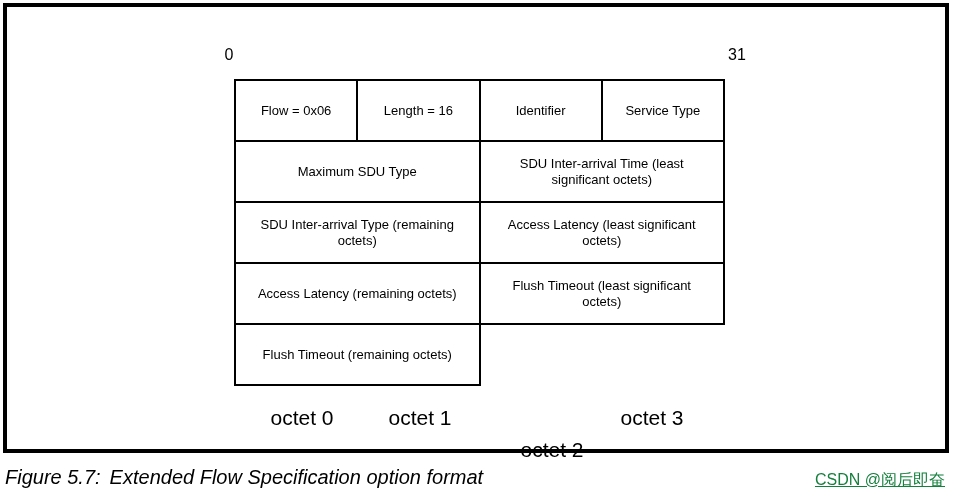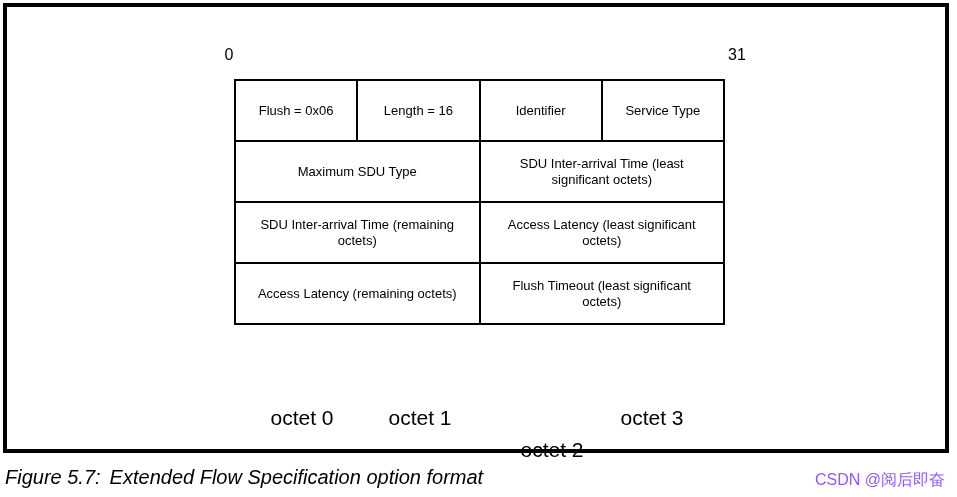--- a/index.html
+++ b/index.html
@@ -76,55 +76,60 @@
     color: #000000;
     white-space: nowrap;
   }
   .caption .caption-title { margin-left: 9px; }
 
   .watermark {
     position: absolute;
     right: 12px;
     top: 470px;
     font-size: 16px;
-    color: #8b5cf6;
+    color: #15803d;
     text-shadow: 1px 1px 0 rgba(255,255,255,0.9);
     white-space: nowrap;
+    text-decoration: underline;
   }
 </style>
 </head>
 <body>
 
 <div class="screen">
 
   <div class="figure-box">
 
     <span class="bit-label bit-label-start">0</span>
     <span class="bit-label bit-label-end">31</span>
 
     <div class="packet-table">
       <table>
         <tbody>
             <tr>
-          <td class="single">Flush = 0x06</td>
+          <td class="single">Flow = 0x06</td>
           <td class="single">Length = 16</td>
           <td class="single">Identifier</td>
           <td class="single">Service Type</td>
         </tr>
         <tr>
           <td colspan="2">Maximum SDU Type</td>
           <td colspan="2">SDU Inter-arrival Time (least significant octets)</td>
         </tr>
         <tr>
-          <td colspan="2">SDU Inter-arrival Time (remaining octets)</td>
+          <td colspan="2">SDU Inter-arrival Type (remaining octets)</td>
           <td colspan="2">Access Latency (least significant octets)</td>
         </tr>
         <tr>
           <td colspan="2">Access Latency (remaining octets)</td>
           <td colspan="2">Flush Timeout (least significant octets)</td>
+        </tr>
+        <tr>
+          <td colspan="2">Flush Timeout (remaining octets)</td>
+          <td colspan="2" class="empty"></td>
         </tr>
       </tbody>
         </table>
     </div>
 
     <span class="octet-label" style="left:295px;">octet 0</span>
     <span class="octet-label" style="left:413px;">octet 1</span>
     <span class="octet-label" style="left:545px;margin-top:32px;">octet 2</span>
     <span class="octet-label" style="left:645px;text-align:right;">octet 3</span>
 

